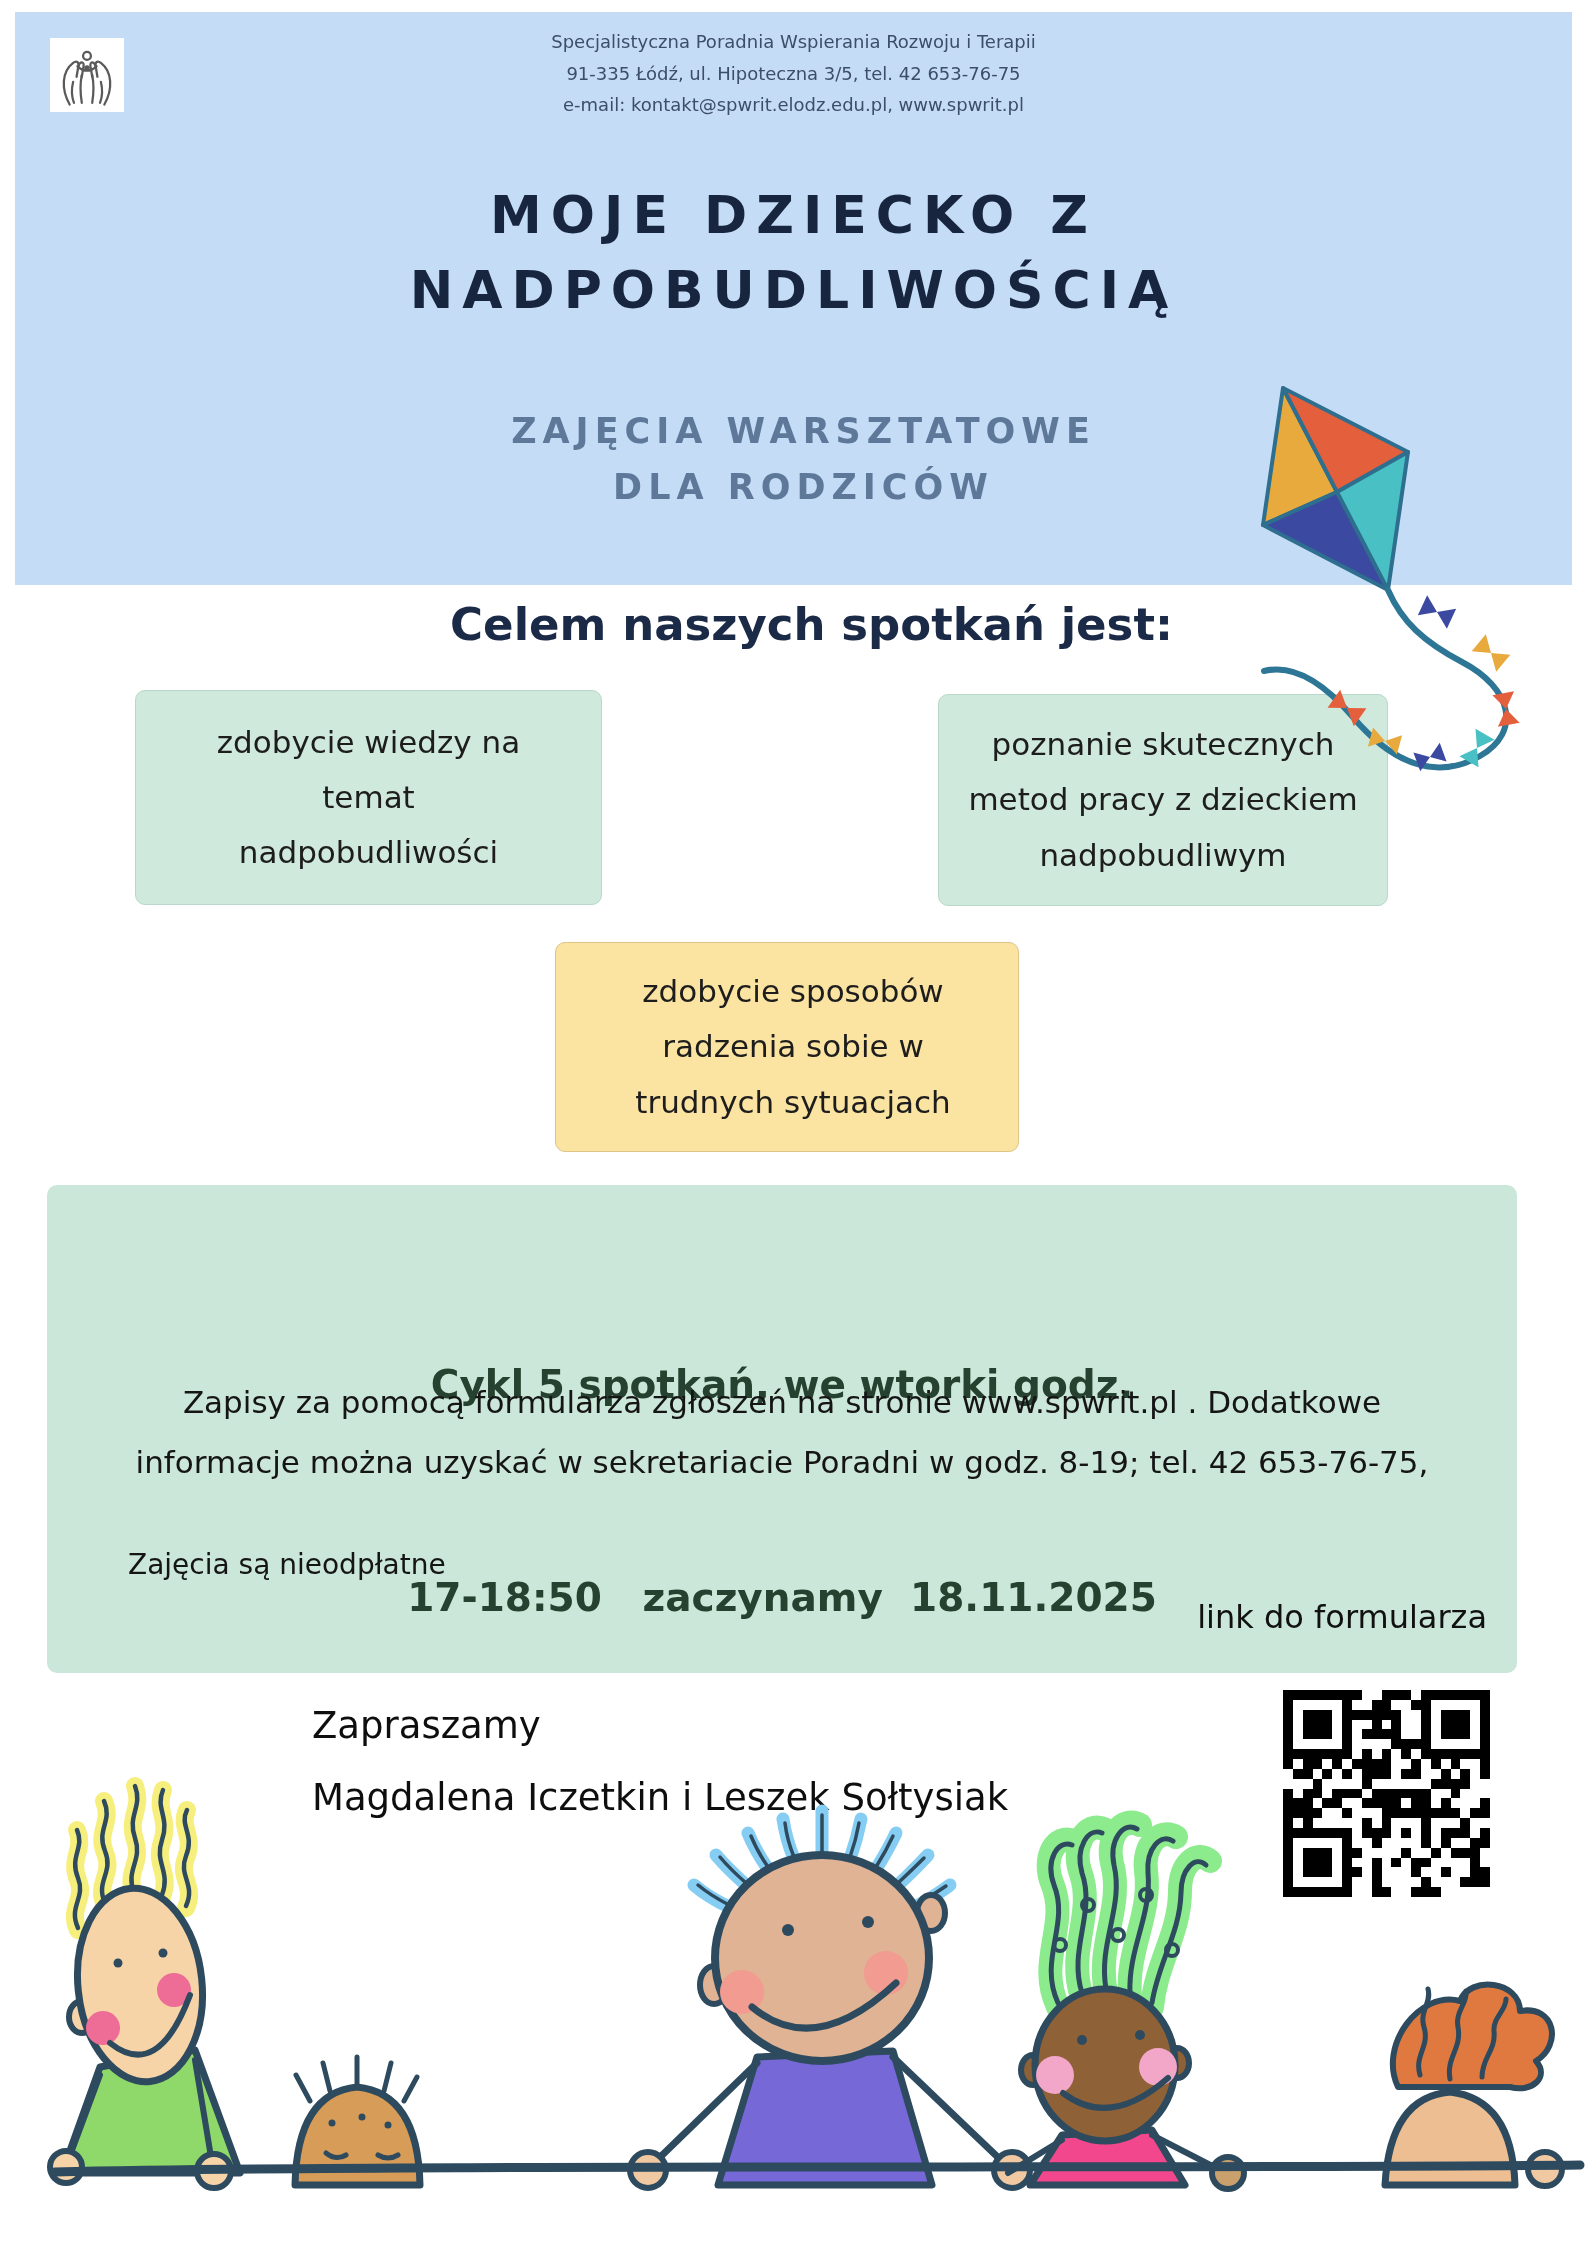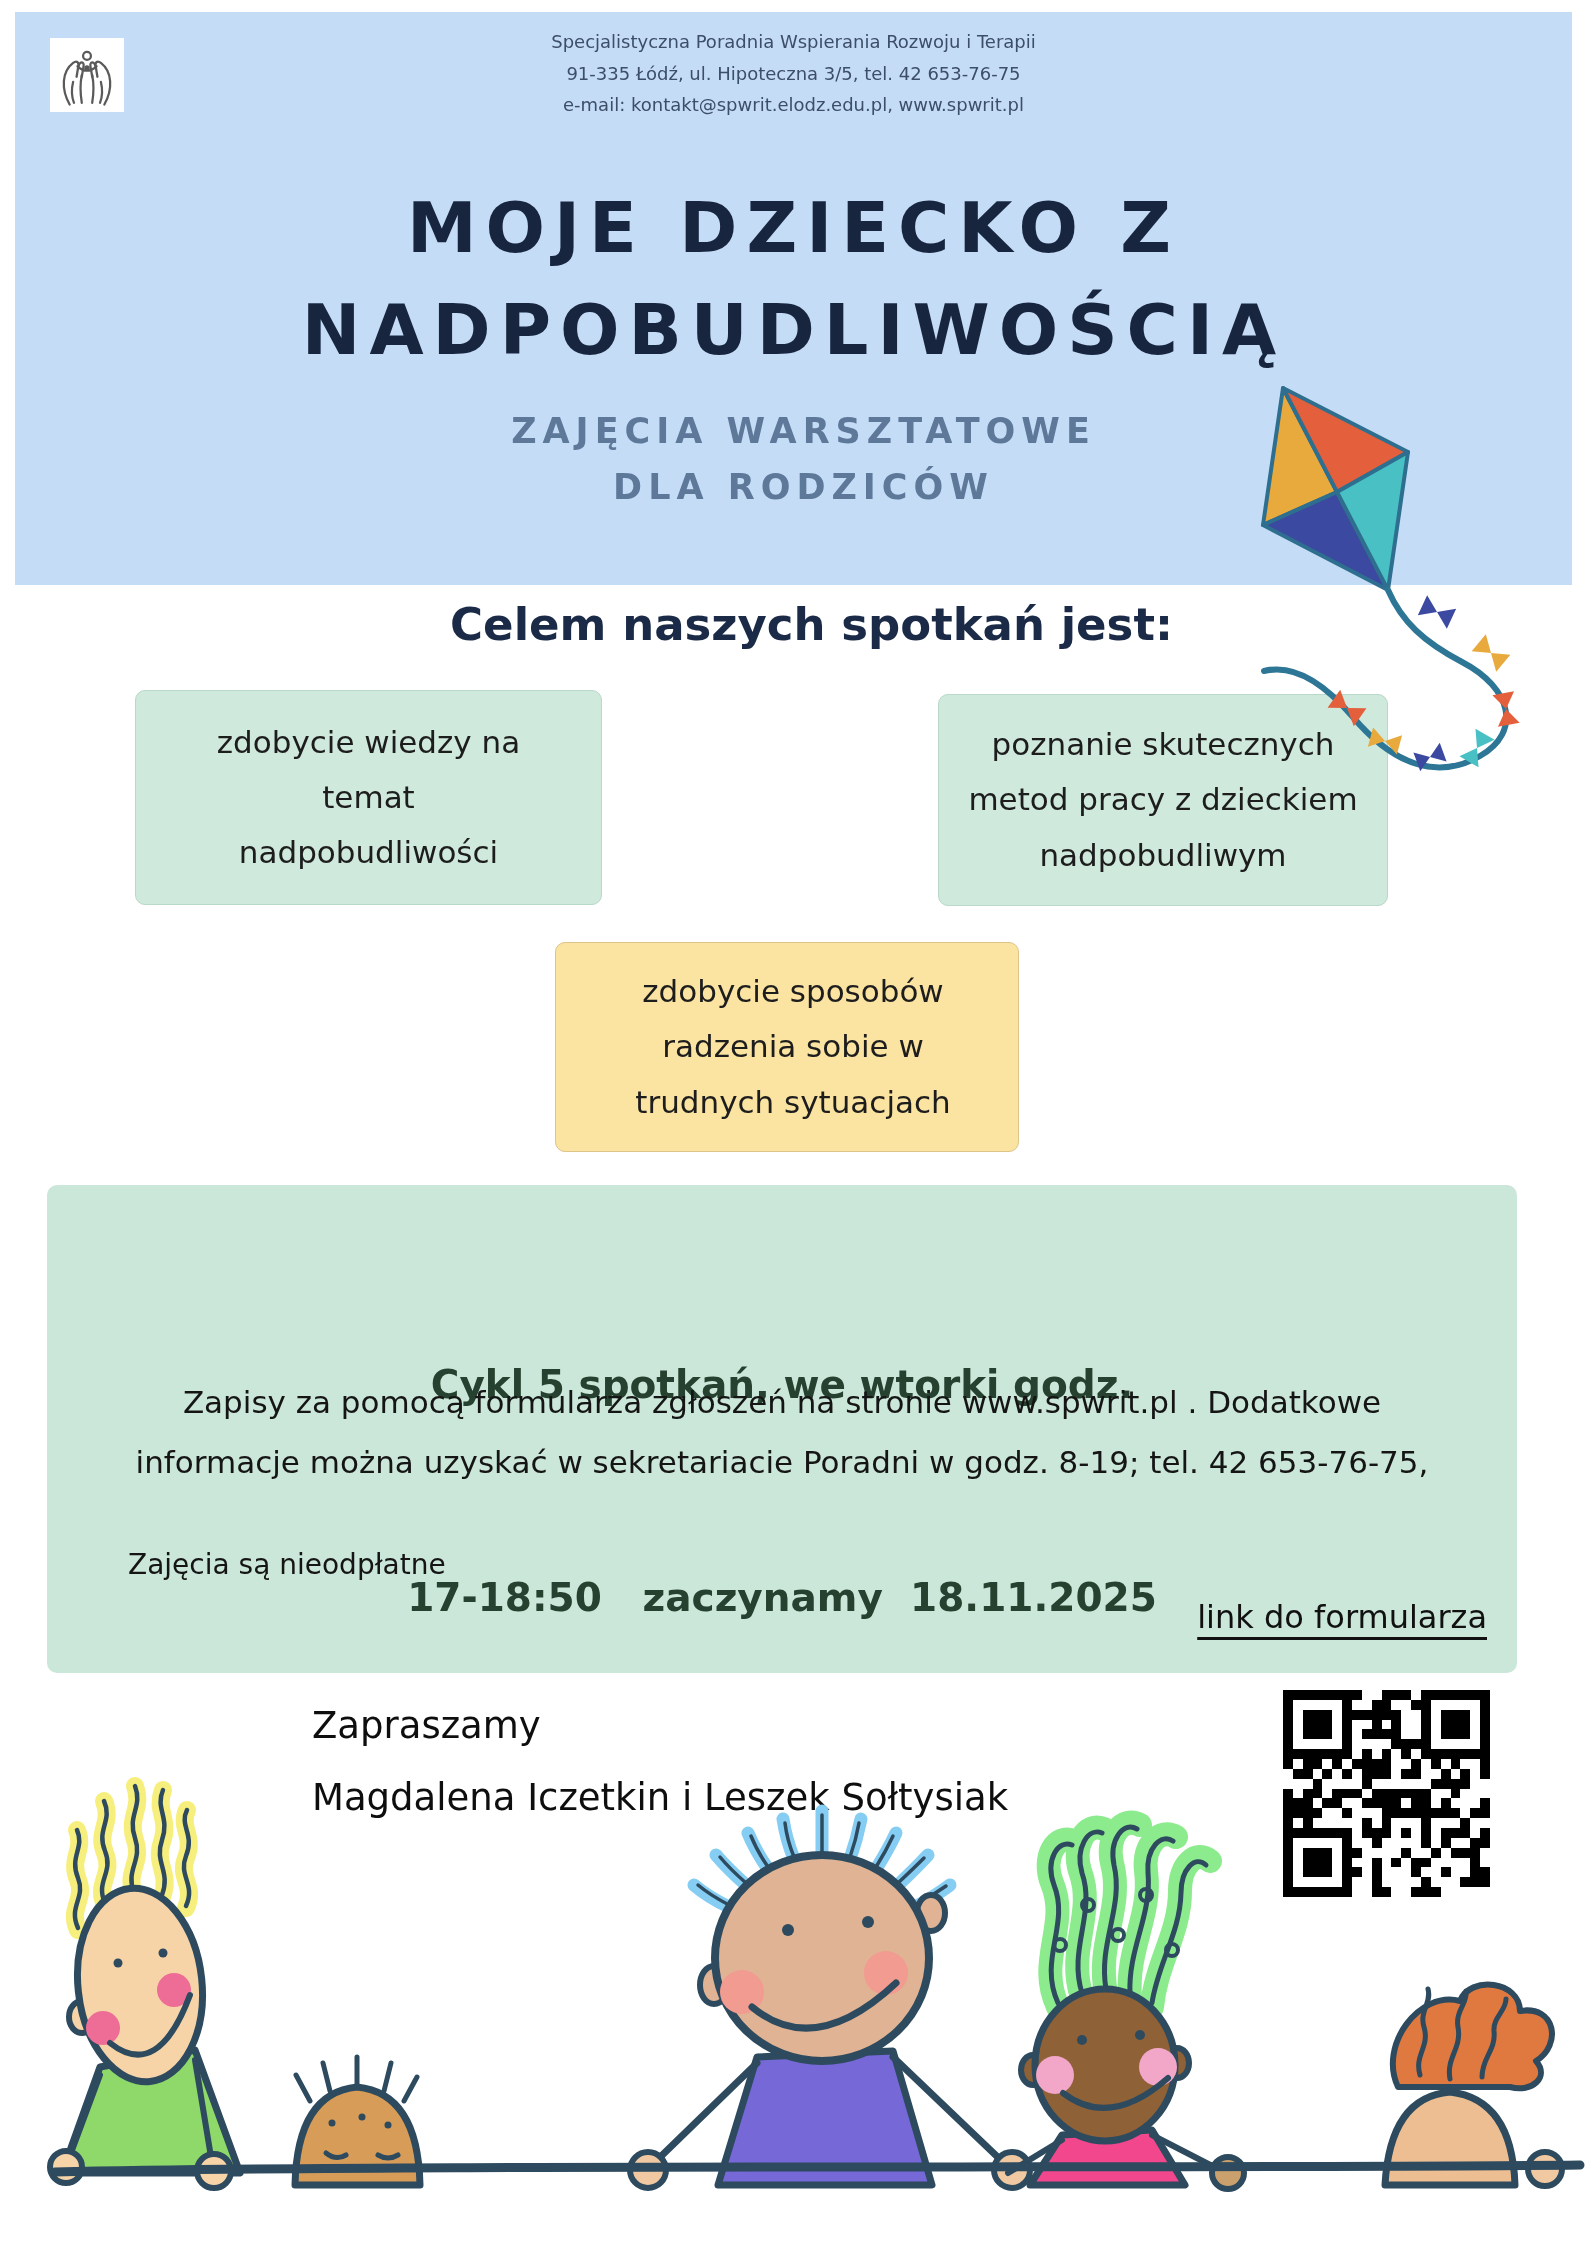--- a/index.html
+++ b/index.html
@@ -13,21 +13,21 @@
   .blue-band{left:15px;top:12px;width:1557px;height:573px;background:#c5dcf7;}
 
   .logo-box{left:50px;top:38px;width:74px;height:74px;background:#ffffff;z-index:3;
     display:flex;align-items:center;justify-content:center;}
   .logo-box svg{width:66px;height:66px;}
 
   .header-contact{left:0;right:0;top:26px;text-align:center;z-index:2;
     font-size:18px;line-height:1.75;color:#3c4e68;font-weight:500;}
 
   .title{left:0;right:0;top:178px;text-align:center;z-index:2;
-    font-size:70px;line-height:1.45;letter-spacing:9px;color:#17253f;font-weight:600;}
+    font-size:52px;line-height:1.45;letter-spacing:9px;color:#17253f;font-weight:600;}
 
   .subtitle{left:0;right:0;top:403px;text-align:center;z-index:2;
     font-size:35px;line-height:1.6;letter-spacing:6px;color:#5d7899;font-weight:600;padding-left:20px;}
 
   
   .goals-heading{left:0;right:0;top:598px;text-align:center;
     font-size:45px;color:#1b2b47;font-weight:600;padding-left:36px;}
 
   .goal-box{border-radius:10px;display:flex;flex-direction:column;justify-content:center;
     text-align:center;font-size:31px;line-height:1.78;color:#1d1d1d;z-index:1;}
@@ -41,21 +41,21 @@
   .kite-svg{left:1150px;top:350px;width:437px;height:460px;z-index:5;pointer-events:none;}
 
   
   .green-band{left:47px;top:1185px;width:1470px;height:488px;background:#cbe7d9;border-radius:10px;}
   .schedule-heading{left:47px;top:1208px;width:1470px;text-align:center;
     font-size:39px;line-height:1.82;color:#26412f;font-weight:600;white-space:pre-wrap;}
   .schedule-info{left:47px;top:1372px;width:1470px;text-align:center;
     font-size:31px;line-height:1.95;color:#151515;}
   .free-note{left:128px;top:1548px;font-size:28px;color:#151515;}
   .form-link{right:100px;top:1598px;font-size:32px;color:#111111;font-weight:500;
-    text-decoration:underline;text-decoration-thickness:3px;text-underline-offset:9px;cursor:pointer;}
+    text-decoration-thickness:3px;text-underline-offset:9px;cursor:pointer;}
 
   
   .signoff{left:312px;top:1690px;font-size:37px;line-height:1.95;color:#0e0e0e;}
   .qr-box{left:1283px;top:1690px;width:207px;height:207px;}
   .qr-box svg{width:100%;height:100%;shape-rendering:crispEdges;}
 
   
   .kids-svg{left:0;top:1745px;width:1587px;height:500px;z-index:4;pointer-events:none;}
 </style>
 </head>

